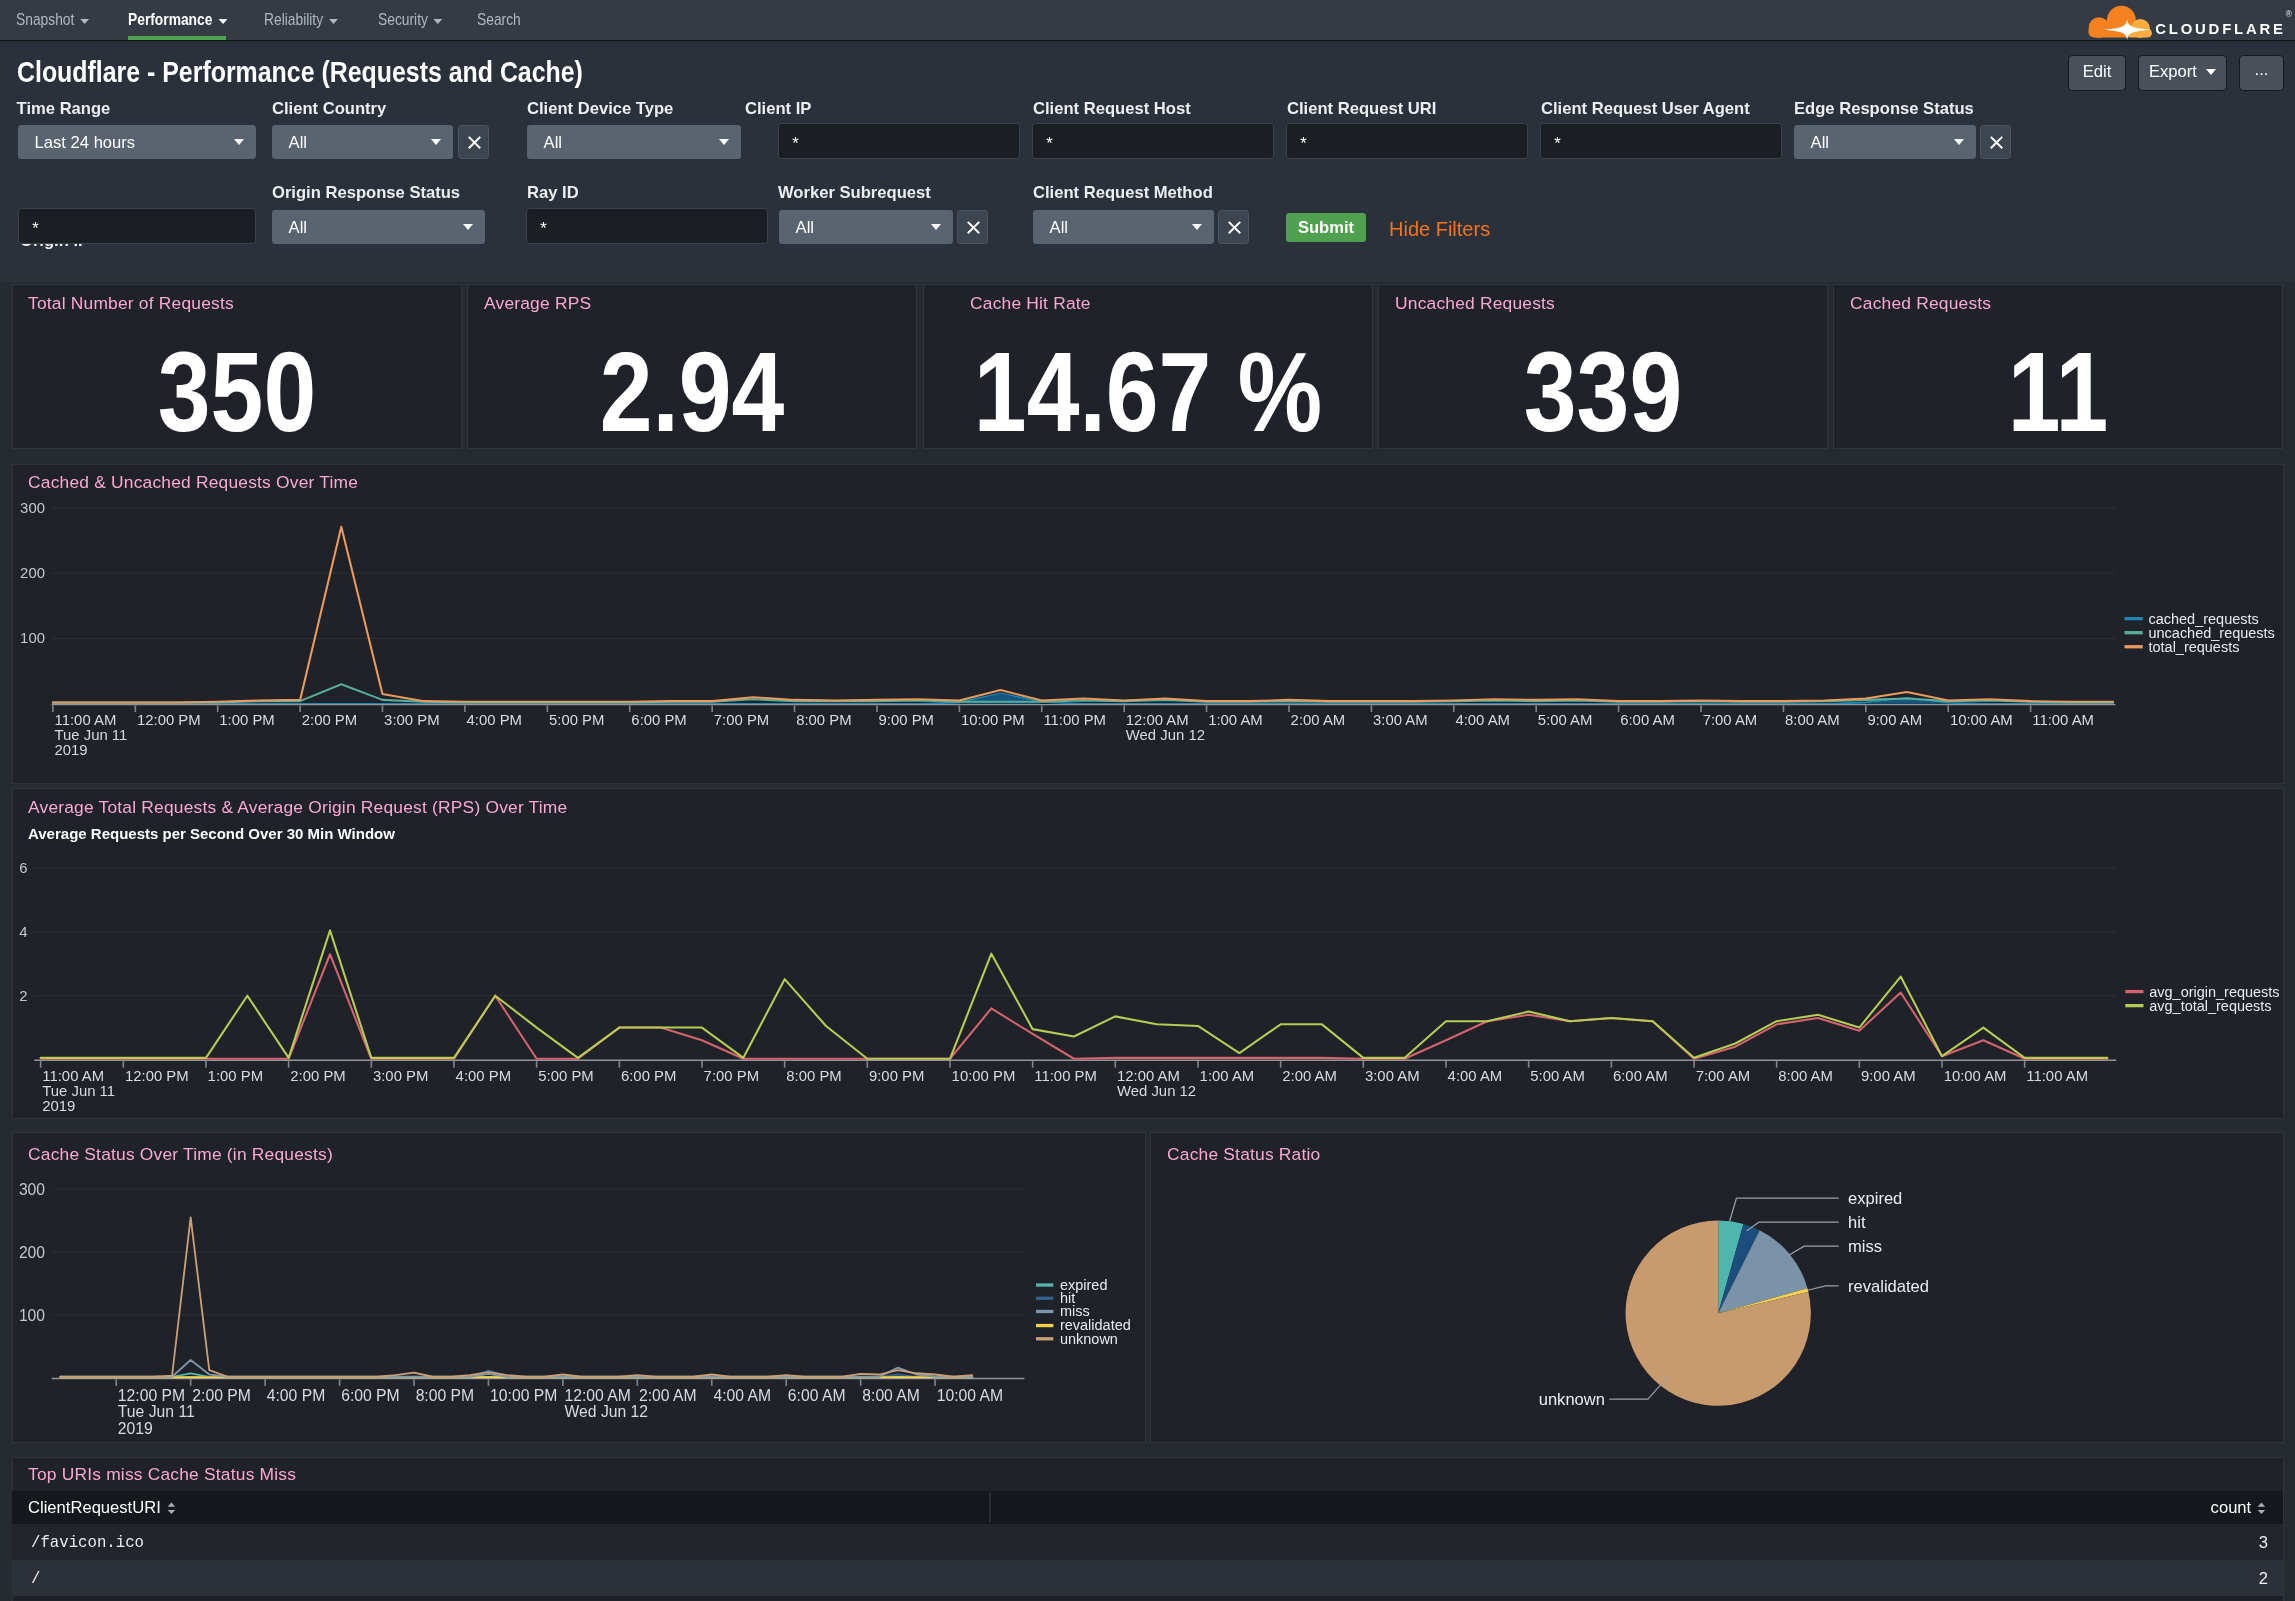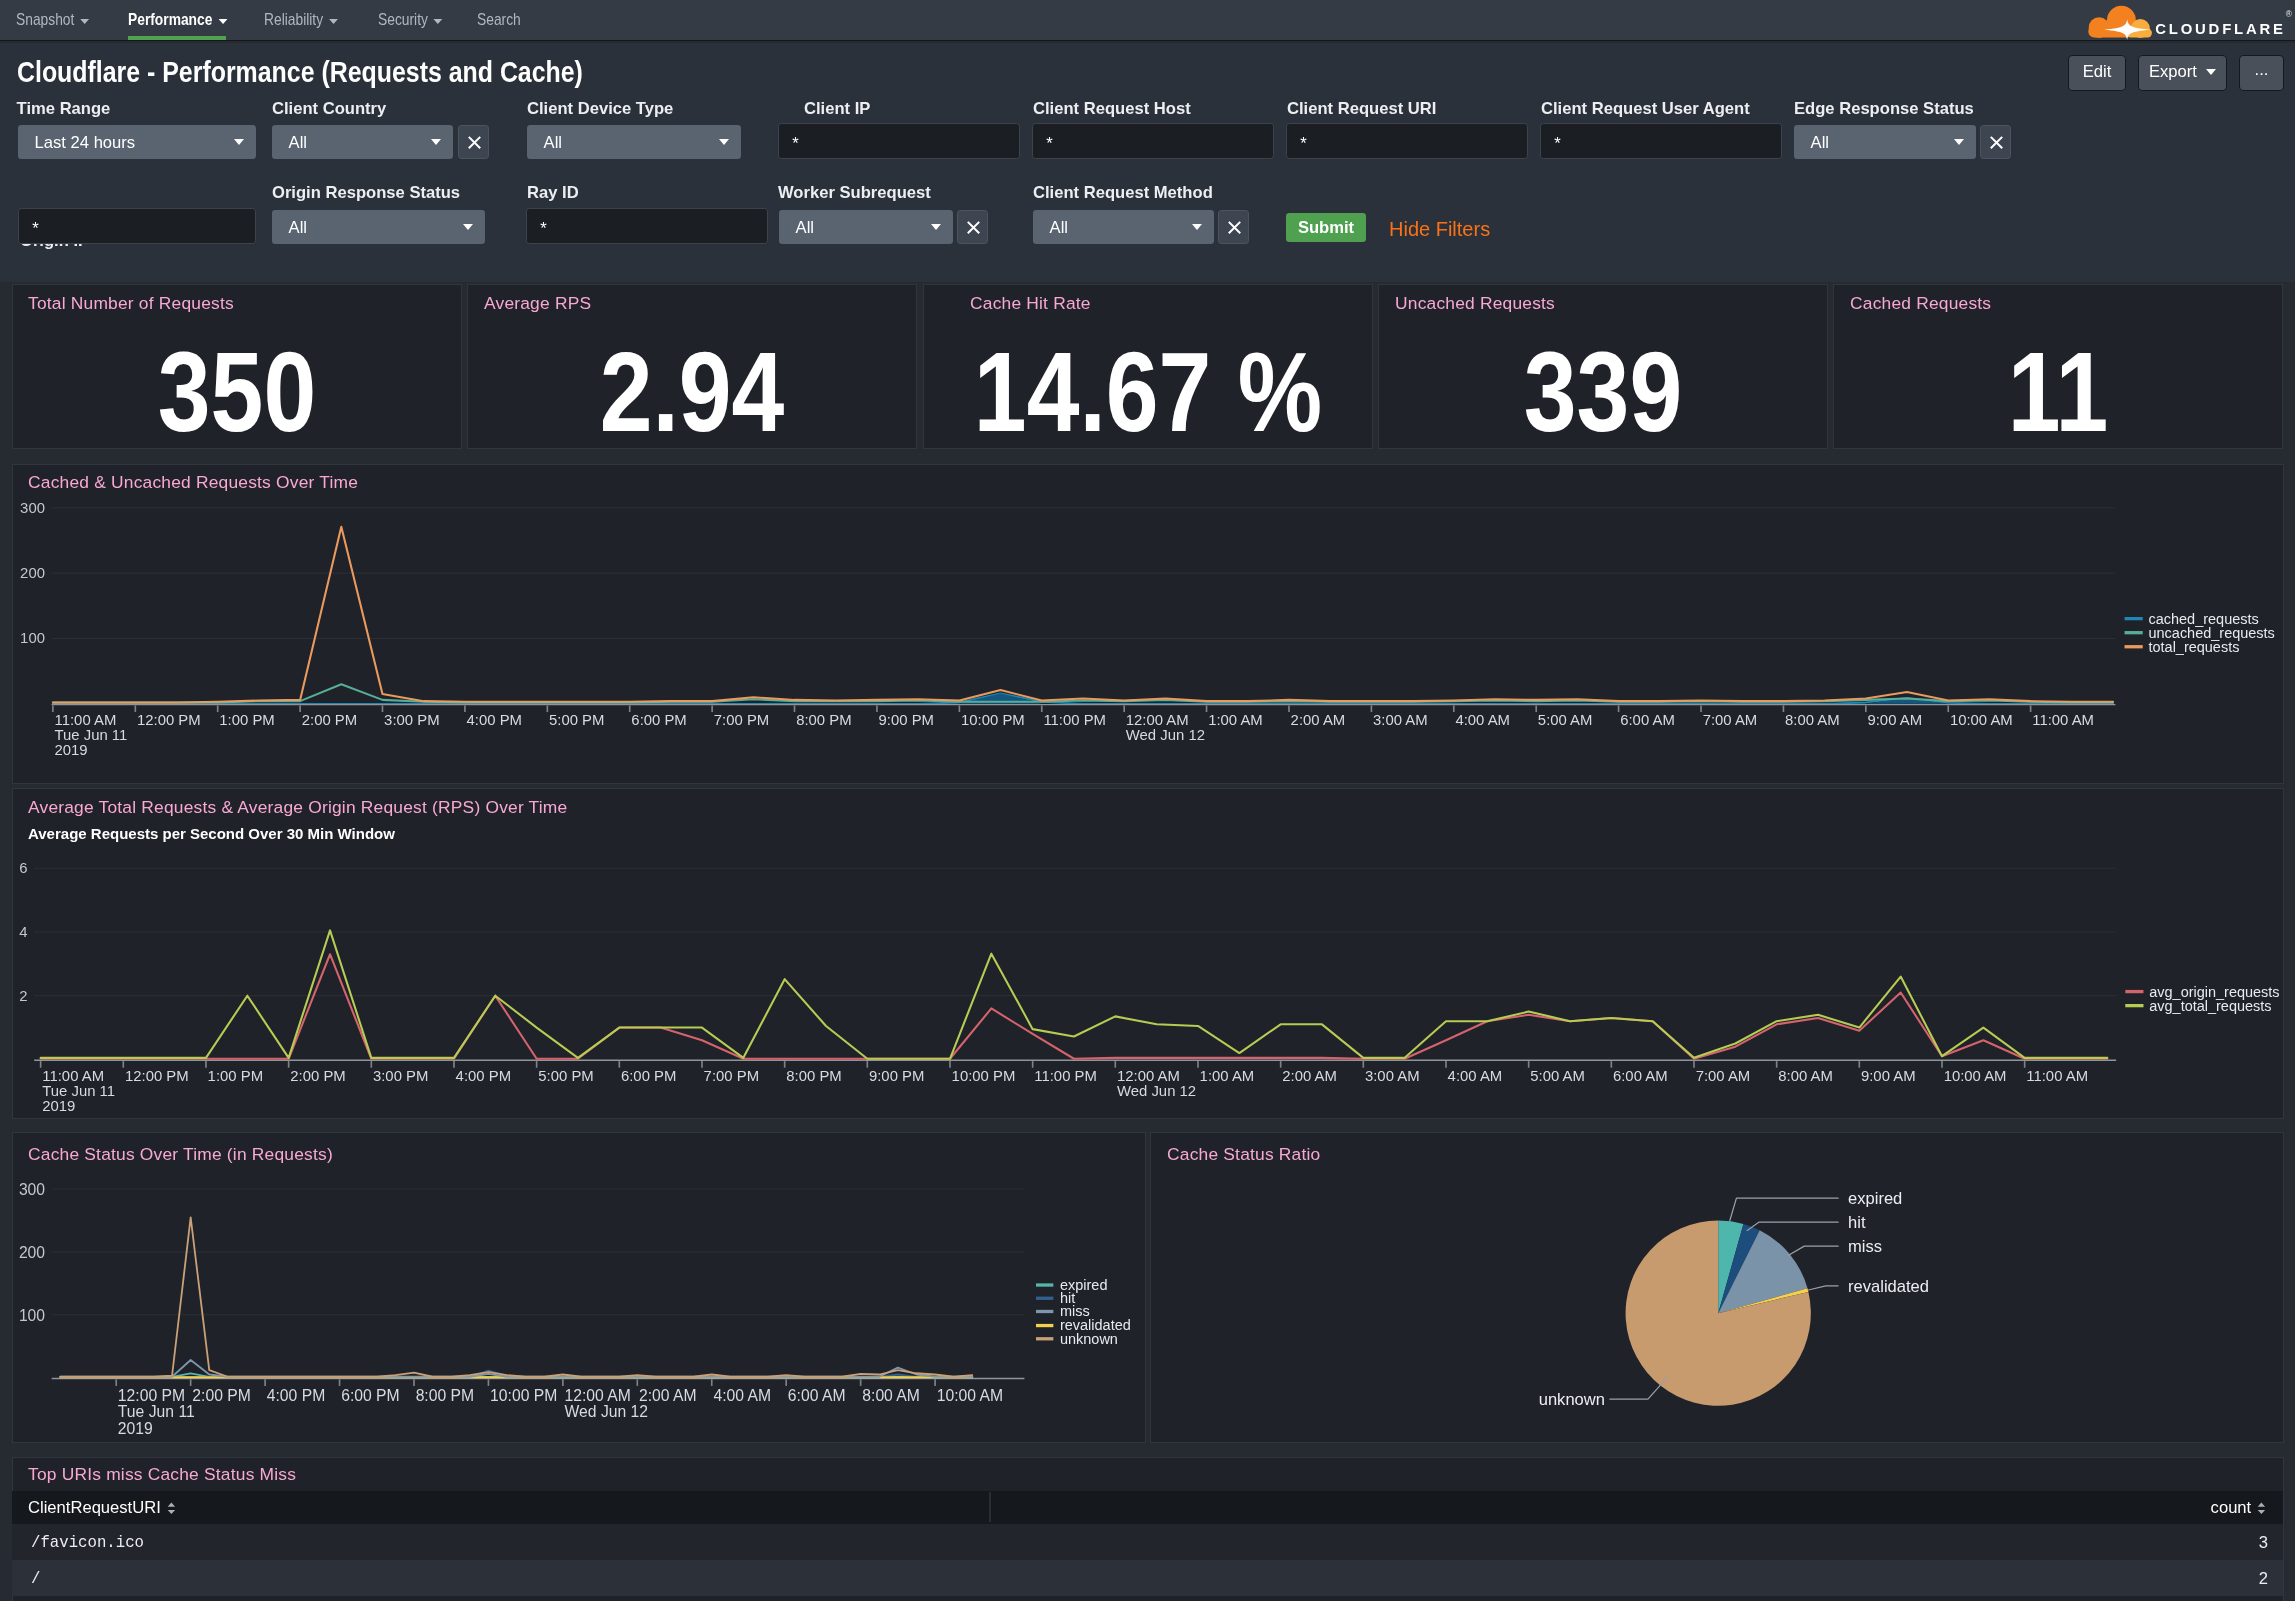--- a/index.html
+++ b/index.html
@@ -39,21 +39,21 @@
 <text x="256" y="18" font-size="10" fill="#e8eaec" font-family="Liberation Sans,sans-serif">®</text>
 </svg>
 <div class="abs" style="left:0;top:43px;width:2295px;height:239px;background:#2b313a;"></div>
 <div class="abs" style="left:16.6px;top:55px;color:#fff;font-size:30px;font-weight:700;transform:scaleX(0.83);transform-origin:left top;white-space:nowrap;">Cloudflare - Performance (Requests and Cache)</div>
 <div class="btn" style="left:2068px;top:55px;width:58px;height:36px;line-height:32px;">Edit</div>
 <div class="btn" style="left:2138px;top:55px;width:89px;height:36px;line-height:32px;">Export&nbsp;&nbsp;<span style="display:inline-block;width:0;height:0;border-left:5.8px solid transparent;border-right:5.8px solid transparent;border-top:6.6px solid #fff;vertical-align:1.7px;"></span></div>
 <div class="btn" style="left:2239px;top:55px;width:45px;height:36px;line-height:27px;">...</div>
 <div class="lab" style="left:16.6px;top:99px;">Time Range</div>
 <div class="lab" style="left:272px;top:99px;">Client Country</div>
 <div class="lab" style="left:527px;top:99px;">Client Device Type</div>
-<div class="lab" style="left:804px;top:99px;">Client IP</div>
+<div class="lab" style="left:745px;top:99px;">Client IP</div>
 <div class="lab" style="left:1033px;top:99px;">Client Request Host</div>
 <div class="lab" style="left:1287px;top:99px;">Client Request URI</div>
 <div class="lab" style="left:1541px;top:99px;">Client Request User Agent</div>
 <div class="lab" style="left:1794px;top:99px;">Edge Response Status</div>
 <div class="sel" style="left:18px;top:125px;width:238px;height:34px;">
     <span class="cap">Last 24 hours</span>
     <span class="car"></span>
   </div>
 <div class="sel" style="left:272px;top:125px;width:181px;height:34px;">
     <span class="cap">All</span>

